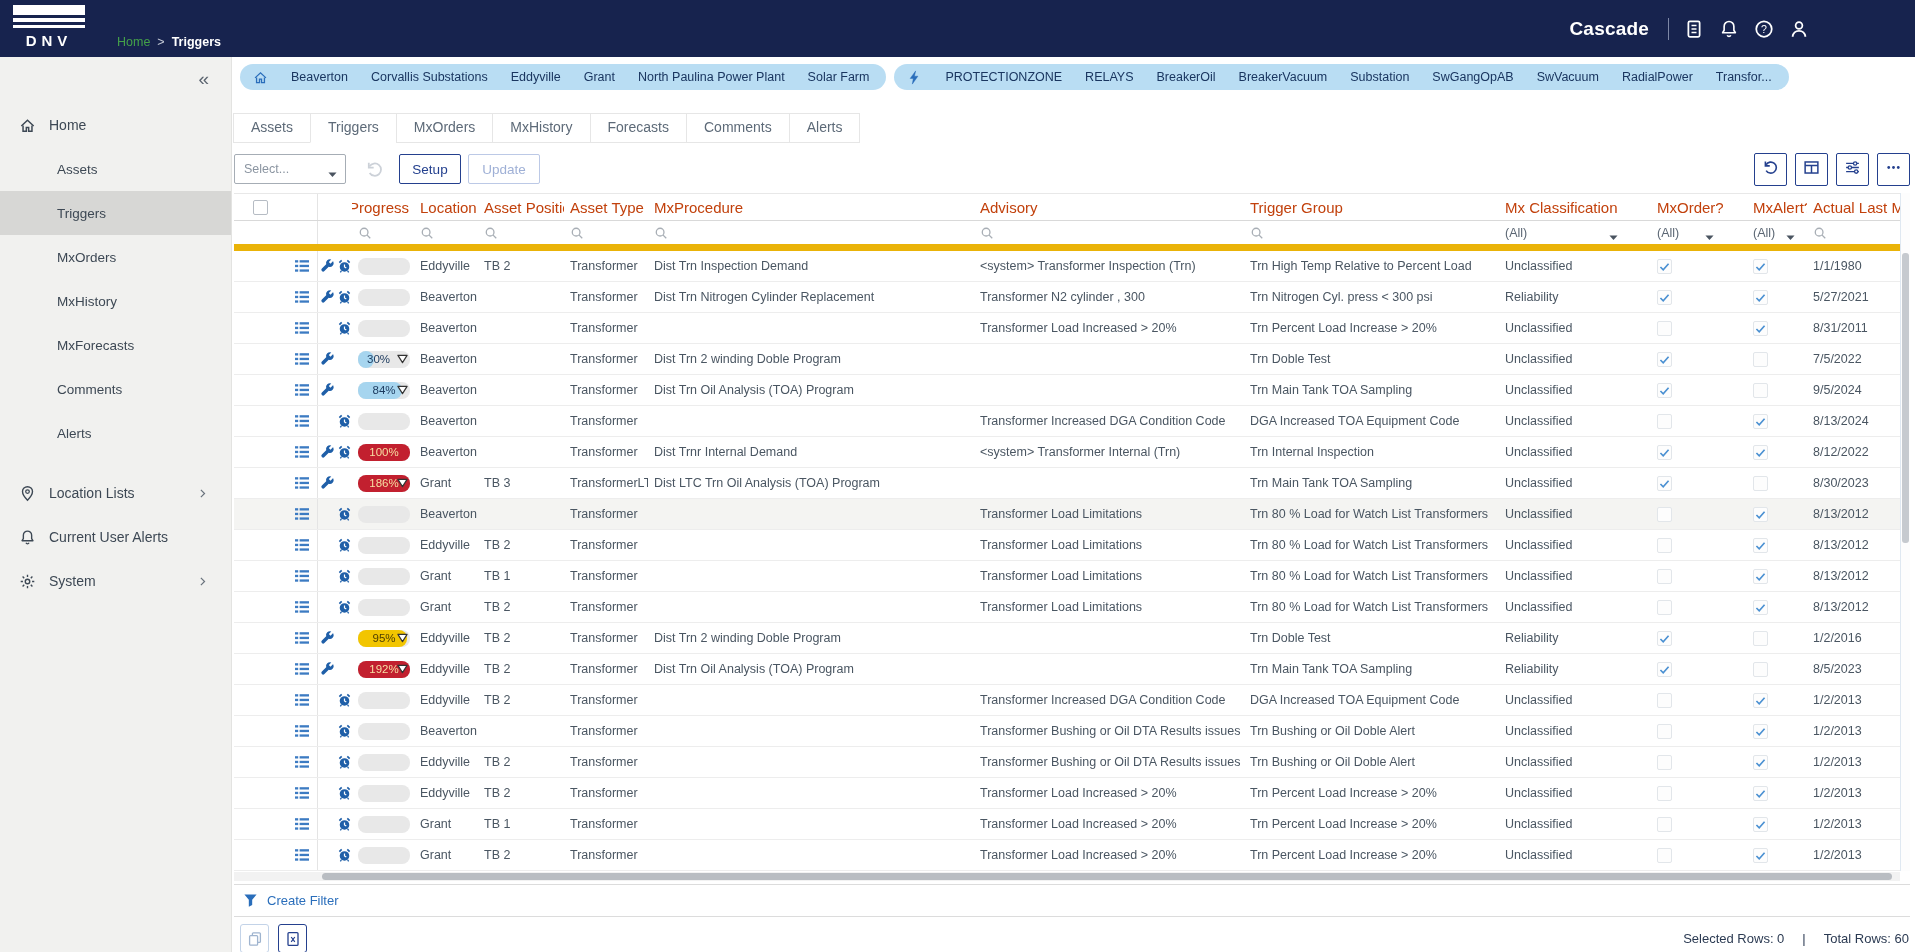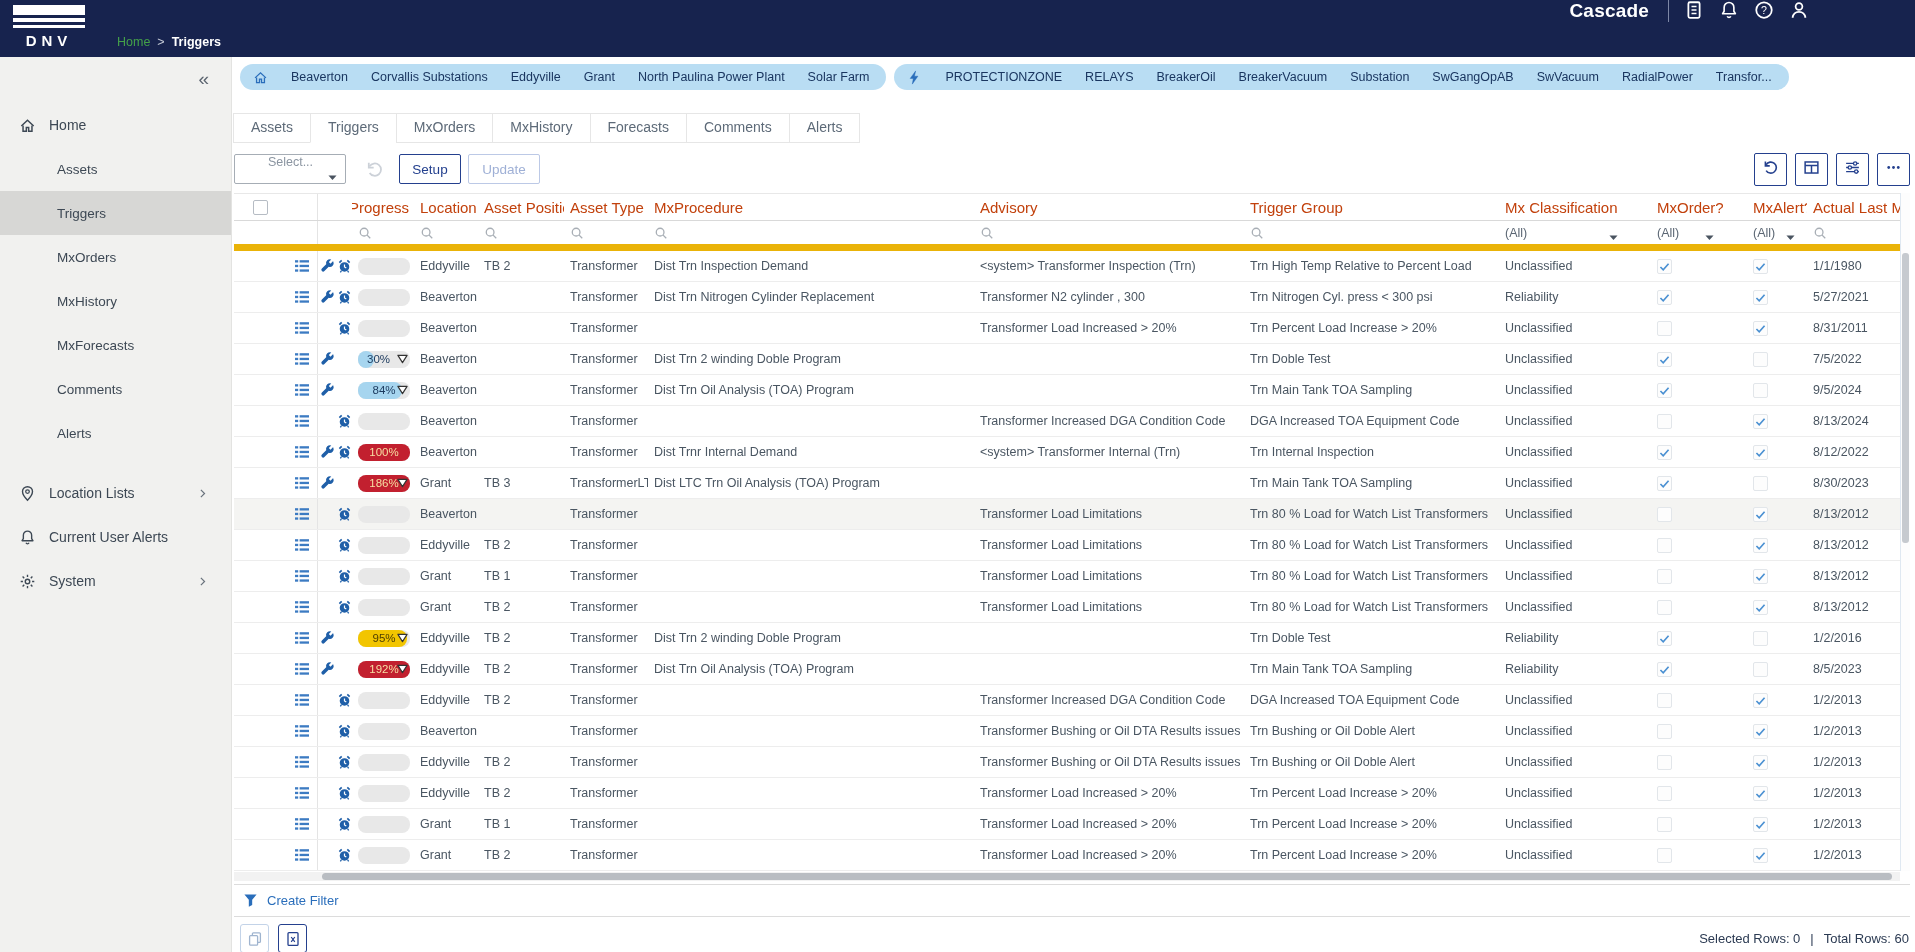--- a/index.html
+++ b/index.html
@@ -10,21 +10,21 @@
   
   .topbar { position:absolute; left:0; top:0; width:1915px; height:57px; background:#17234e; z-index:5; }
   .logo { position:absolute; left:13px; top:5px; width:72px; }
   .logo .bar1 { height:10px; background:#fff; }
   .logo .bar2 { height:3.5px; background:#fff; margin-top:3px; }
   .logo .txt { color:#fff; font-weight:bold; font-size:15px; letter-spacing:5px; text-align:center; margin-top:4px; }
   .crumbs { position:absolute; left:117px; bottom:8px; font-size:12.5px; display:flex; gap:7px; align-items:center; }
   .crumb-home { color:#44a049; cursor:pointer; }
   .crumb-sep { color:#c7cdd9; }
   .crumb-cur { color:#fff; font-weight:bold; }
-  .topright { position:absolute; right:106px; top:0; height:57px; display:flex; align-items:flex-start; gap:15px; }
+  .topright { position:absolute; right:106px; top:0; height:57px; display:flex; align-items:center; gap:15px; }
   .appname { color:#fff; font-weight:bold; font-size:19px; letter-spacing:.2px; margin-right:4px; }
   .vsep { width:1px; height:22px; background:#7d87a6; }
   .topic { width:20px; height:20px; color:#fff; display:inline-flex; }
   .topic svg { width:100%; height:100%; }
 
   
   .sidebar { position:absolute; left:0; top:57px; width:232px; height:895px; background:#f1f1ef; border-right:1px solid #e3e3e1; }
   .collapse { position:absolute; top:11px; right:22px; font-size:19px; color:#5c6570; cursor:pointer; }
   .side-list { position:absolute; top:46px; left:0; right:0; }
   .side-item { height:44px; display:flex; align-items:center; padding-left:19px; font-size:14px; color:#3d4854; cursor:pointer; }
@@ -47,21 +47,21 @@
   .chipgroup .icon svg { width:100%; height:100%; }
   .chip-item { cursor:pointer; }
 
   .tabs { display:flex; margin:20px 0 0 2px; }
   .tab { border:1px solid #e6e6e6; margin-left:-1px; padding:5px 17px 7px; font-size:14px; color:#5d6a78;
     background:#fff; cursor:pointer; }
   .tab.active { border-bottom-color:#fff; }
 
   .toolbar { display:flex; align-items:center; margin:9px 0 0 2px; width:1676px; height:34px; }
   .selbox { width:112px; height:30px; border:1px solid #a6adb5; border-radius:2px; display:flex; align-items:center;
-    padding:0 8px 0 9px; font-size:12.5px; color:#8b95a1; cursor:pointer;flex-direction:column; }
+    padding:0 8px 0 9px; font-size:12.5px; color:#8b95a1; cursor:pointer; }
   .selbox .caret { margin-left:auto; width:9px; height:6px; color:#4a5460; }
   .refresh { width:19px; height:19px; color:#ccd1d8; margin:0 15px 0 19px; }
   .refresh svg { width:100%; height:100%; }
   .btn { height:30px; border-radius:2px; background:#fff; font-size:13.5px; display:flex; align-items:center;
     justify-content:center; cursor:pointer; font-family:inherit; }
   .btn-setup { width:62px; border:1px solid #24408e; color:#24408e; }
   .btn-update { width:72px; border:1px solid #bcc9e6; color:#9fb0d6; margin-left:7px; }
   .tool-right { margin-left:auto; display:flex; gap:8px; }
   .iconbtn { width:33px; height:33px; border:1px solid #24408e; border-radius:2px; color:#24408e;
     display:flex; align-items:center; justify-content:center; background:#fff; cursor:pointer; }
@@ -112,21 +112,21 @@
     display:flex; align-items:center; padding-left:9px; gap:9px; color:#2a6ebb; font-size:13px; cursor:pointer; }
   .createfilter .icon { width:15px; height:15px; display:inline-flex; }
   .createfilter .icon svg { width:100%; height:100%; }
 
   .foot { display:flex; align-items:center; padding:7px 6px 0 8px; width:1683px; }
   .fbtn { width:29px; height:29px; border-radius:3px; display:flex; align-items:center; justify-content:center;
     margin-right:9px; background:#fff; cursor:pointer; }
   .fbtn svg { width:16px; height:16px; }
   .fbtn.copy { border:1px solid #c3d3e8; color:#9fb4cf; }
   .fbtn.excel { border:1px solid #24408e; color:#24408e; }
-  .status { margin-left:auto; font-size:13px; color:#2b3a52; display:flex; gap:10px; }
+  .status { margin-left:auto; font-size:13px; color:#2b3a52; display:flex; gap:18px; }
 </style>
 </head>
 <body>
 
 <div class="topbar">
   <div class="logo">
     <div class="bar1"></div>
     <div class="bar2"></div>
     <div class="bar2"></div>
     <div class="txt">DNV</div>

